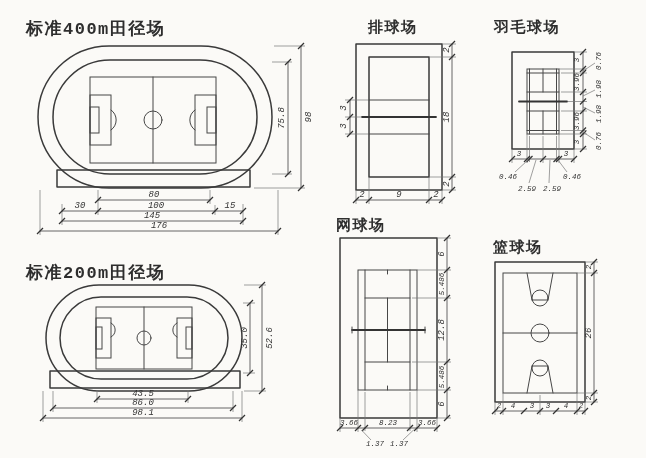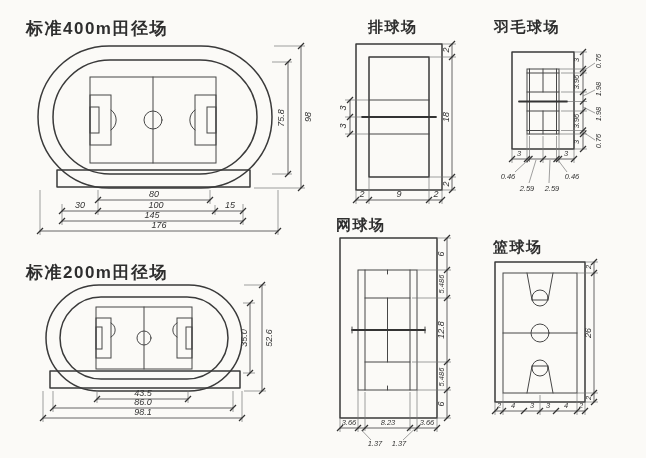--- a/index.html
+++ b/index.html
@@ -1,17 +1,17 @@
 <!DOCTYPE html>
 <html><head>
 <meta charset="utf-8">
 <style>
   html,body{margin:0;padding:0;background:#f4f3ef;}
   .sheet{position:relative;width:646px;height:458px;background:#fbfaf7;overflow:hidden;
-         font-family:Liberation Sans, sans-serif;}
+         font-family:Liberation Mono, monospace;}
   svg{position:absolute;left:0;top:0;}
   .ln{stroke:#3a3a3a;stroke-width:1.5;fill:none;stroke-linecap:round;stroke-linejoin:round;}
   .thin{stroke:#474747;stroke-width:1;fill:none;stroke-linecap:round;}
   .net{stroke:#333;stroke-width:1.8;fill:none;stroke-linecap:round;}
   .dim{stroke:#555;stroke-width:0.9;fill:none;}
   .ext{stroke:#777;stroke-width:0.7;fill:none;}
   .tick{stroke:#333;stroke-width:1.2;}
   text{fill:#2e2e2e;}
   .title{font-size:17px;font-weight:bold;letter-spacing:1.5px;}
   .title-sm{font-size:15px;font-weight:bold;letter-spacing:1.5px;}

